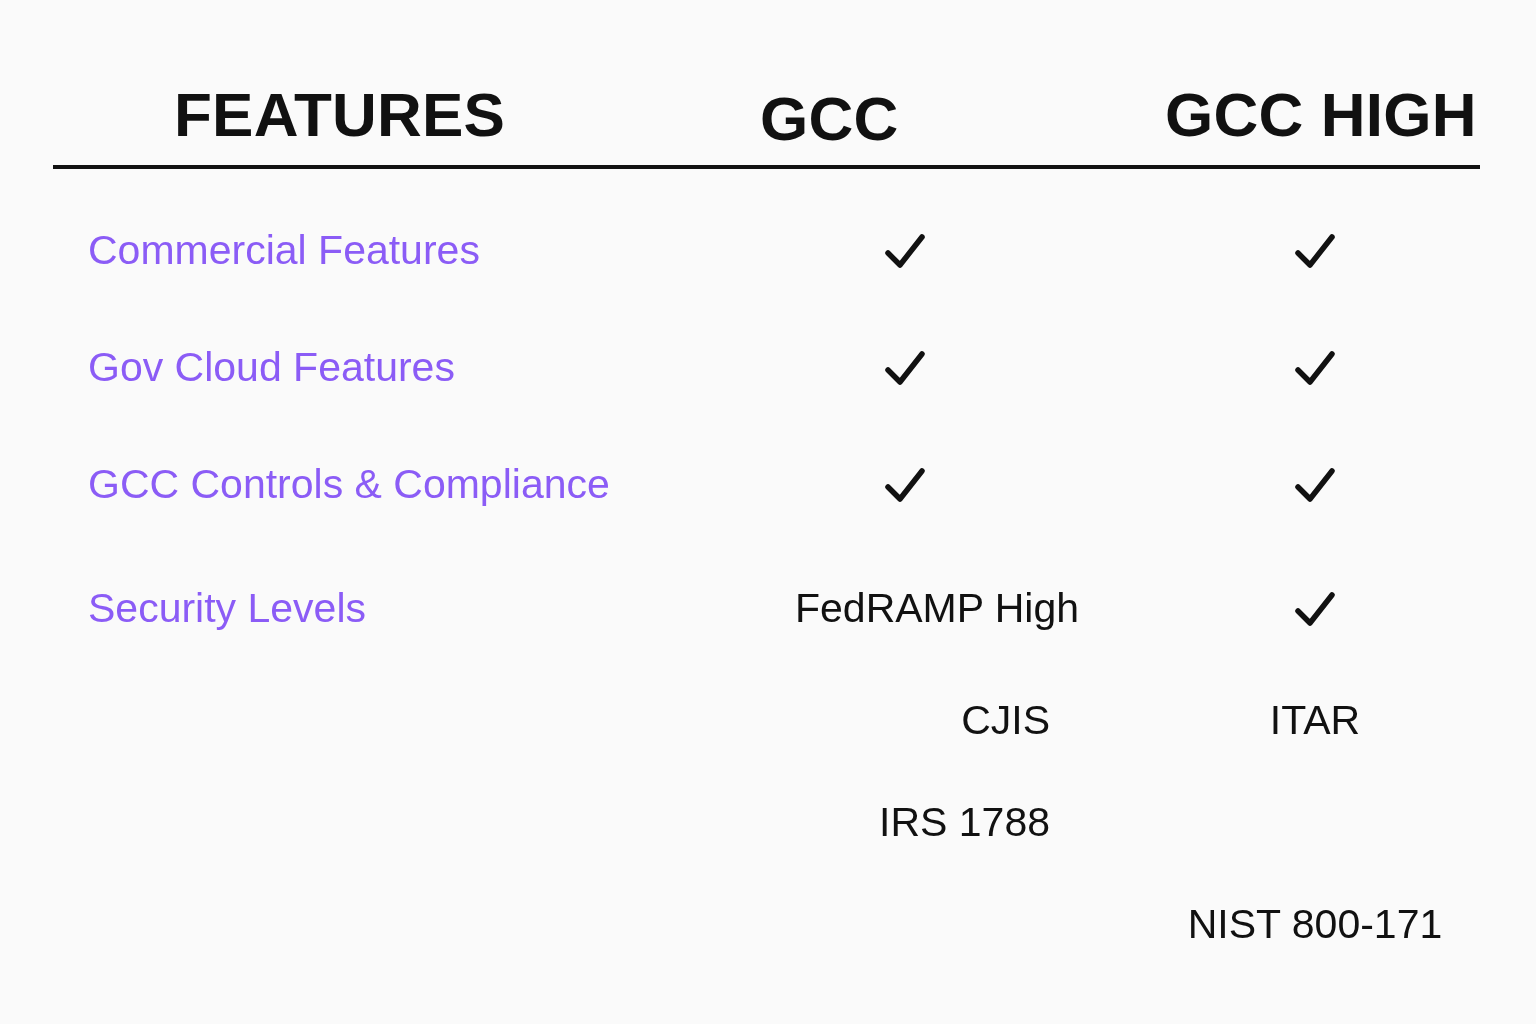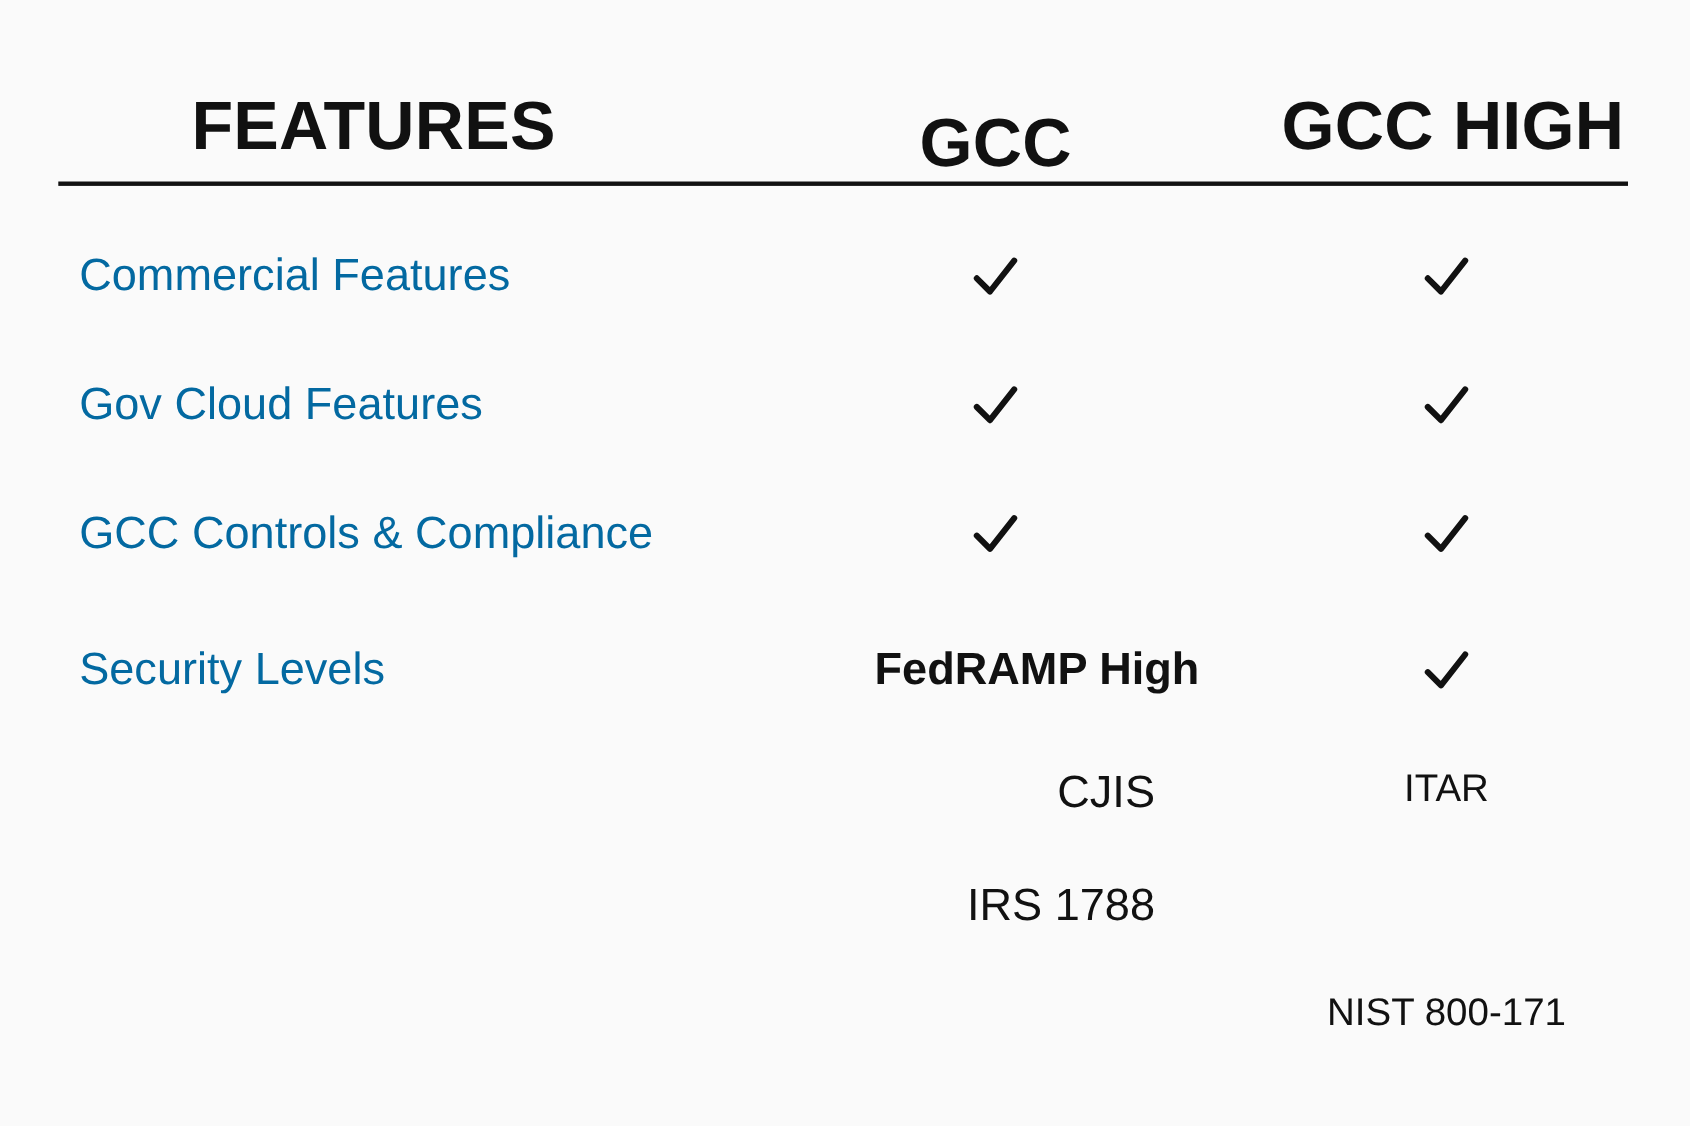--- a/index.html
+++ b/index.html
@@ -40,23 +40,23 @@
     color: #111111;
     white-space: nowrap;
     line-height: 1;
   }
   .hdr-features {
     left: 174px;
     top: 84px;
   }
   .hdr-gcc {
     left: 760px;
-    top: 100px;
+    top: 88px;
     width: 290px;
-    text-align: center;
+    text-align: left;
   }
   .hdr-gcchigh {
     left: 1165px;
     top: 84px;
     width: 300px;
     text-align: center;
   }
 
   
   .divider {
@@ -83,36 +83,36 @@
     width: 1536px;
     height: 60px;
   }
   .row-0 { top: 228px; }
   .row-1 { top: 345px; }
   .row-2 { top: 462px; }
   .row-3 { top: 586px; padding-left: 37px; }
 
   .feature-label {
     position: absolute;
-    left: 72px;
+    left: 88px;
     top: 0;
     font-size: 41px;
     font-weight: 400;
-    color: #0369a1;
+    color: #8b5cf6;
     white-space: nowrap;
     line-height: 1.1;
   }
 
   .cell-gcc {
     position: absolute;
     left: 760px;
     top: 0;
     width: 290px;
     font-size: 41px;
-    font-weight: 700;
+    font-weight: 400;
     color: #111111;
     line-height: 1.1;
     white-space: nowrap;
   }
   .cell-gcc.center { text-align: center; }
   .cell-gcc.left   { text-align: left; padding-left: 35px; box-sizing: border-box; }
 
   .cell-gcchigh {
     position: absolute;
     left: 1165px;
@@ -157,21 +157,21 @@
     color: #111111;
     text-align: right;
     white-space: nowrap;
     line-height: 1.1;
   }
   .extra-gcchigh {
     position: absolute;
     left: 1145px;
     top: 0;
     width: 340px;
-    font-size: 35px;
+    font-size: 41px;
     color: #111111;
     text-align: center;
     white-space: nowrap;
     line-height: 1.1;
   }
 </style>
 </head>
 <body>
 
 <div class="sheet">

